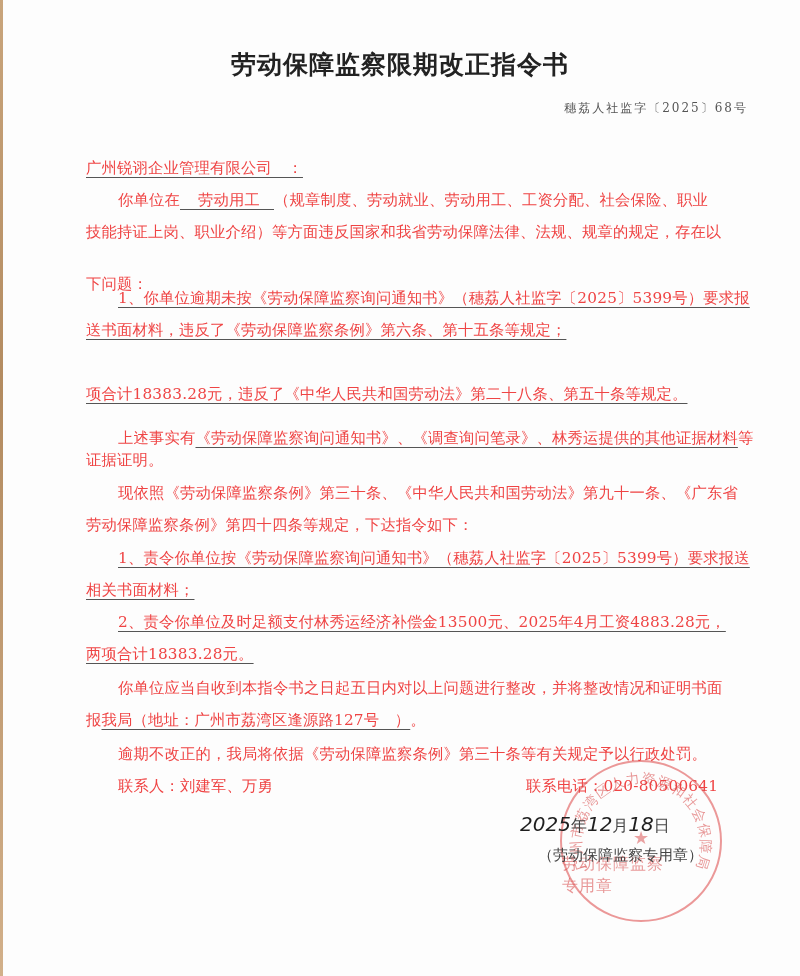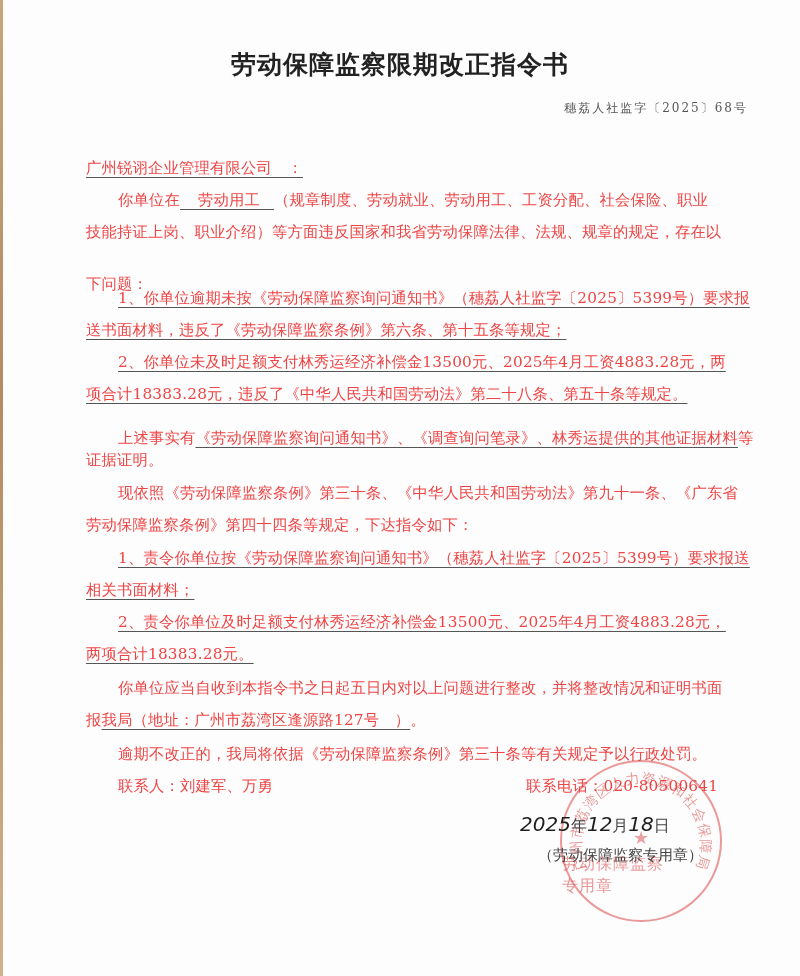--- a/index.html
+++ b/index.html
@@ -63,21 +63,20 @@
   <div class="line u" style="left:86px; top:158px;">广州锐诩企业管理有限公司　：</div>
 
   <div class="line" style="left:118px; top:190px;">
     <span>你单位在</span><span class="blank">劳动用工</span><span>（规章制度、劳动就业、劳动用工、工资分配、社会保险、职业</span>
   </div>
   <div class="line" style="left:86px; top:222px;">技能持证上岗、职业介绍）等方面违反国家和我省劳动保障法律、法规、规章的规定，存在以</div>
   <div class="line" style="left:86px; top:254px;margin-top:20px;">下问题：</div>
 
   <div class="line u" style="left:118px; top:288px;">1、你单位逾期未按《劳动保障监察询问通知书》（穗荔人社监字〔2025〕5399号）要求报</div>
   <div class="line u" style="left:86px; top:320px;">送书面材料，违反了《劳动保障监察条例》第六条、第十五条等规定；</div>
-  <div class="line u" style="left:118px; top:352px;">2、你单位未及时足额支付林秀运经济补偿金13500元、2025年4月工资4883.28元，两</div>
   <div class="line u" style="left:86px; top:384px;">项合计18383.28元，违反了《中华人民共和国劳动法》第二十八条、第五十条等规定。</div>
 
   <div class="line" style="left:118px; top:404px; margin-top:24px;">
     <span>上述事实有</span><span class="u">《劳动保障监察询问通知书》、《调查询问笔录》、林秀运提供的其他证据材料</span><span>等</span>
   </div>
   <div class="line" style="left:86px; top:450px;">证据证明。</div>
 
   <div class="line" style="left:118px; top:483px;">现依照《劳动保障监察条例》第三十条、《中华人民共和国劳动法》第九十一条、《广东省</div>
   <div class="line" style="left:86px; top:515px;">劳动保障监察条例》第四十四条等规定，下达指令如下：</div>
 

